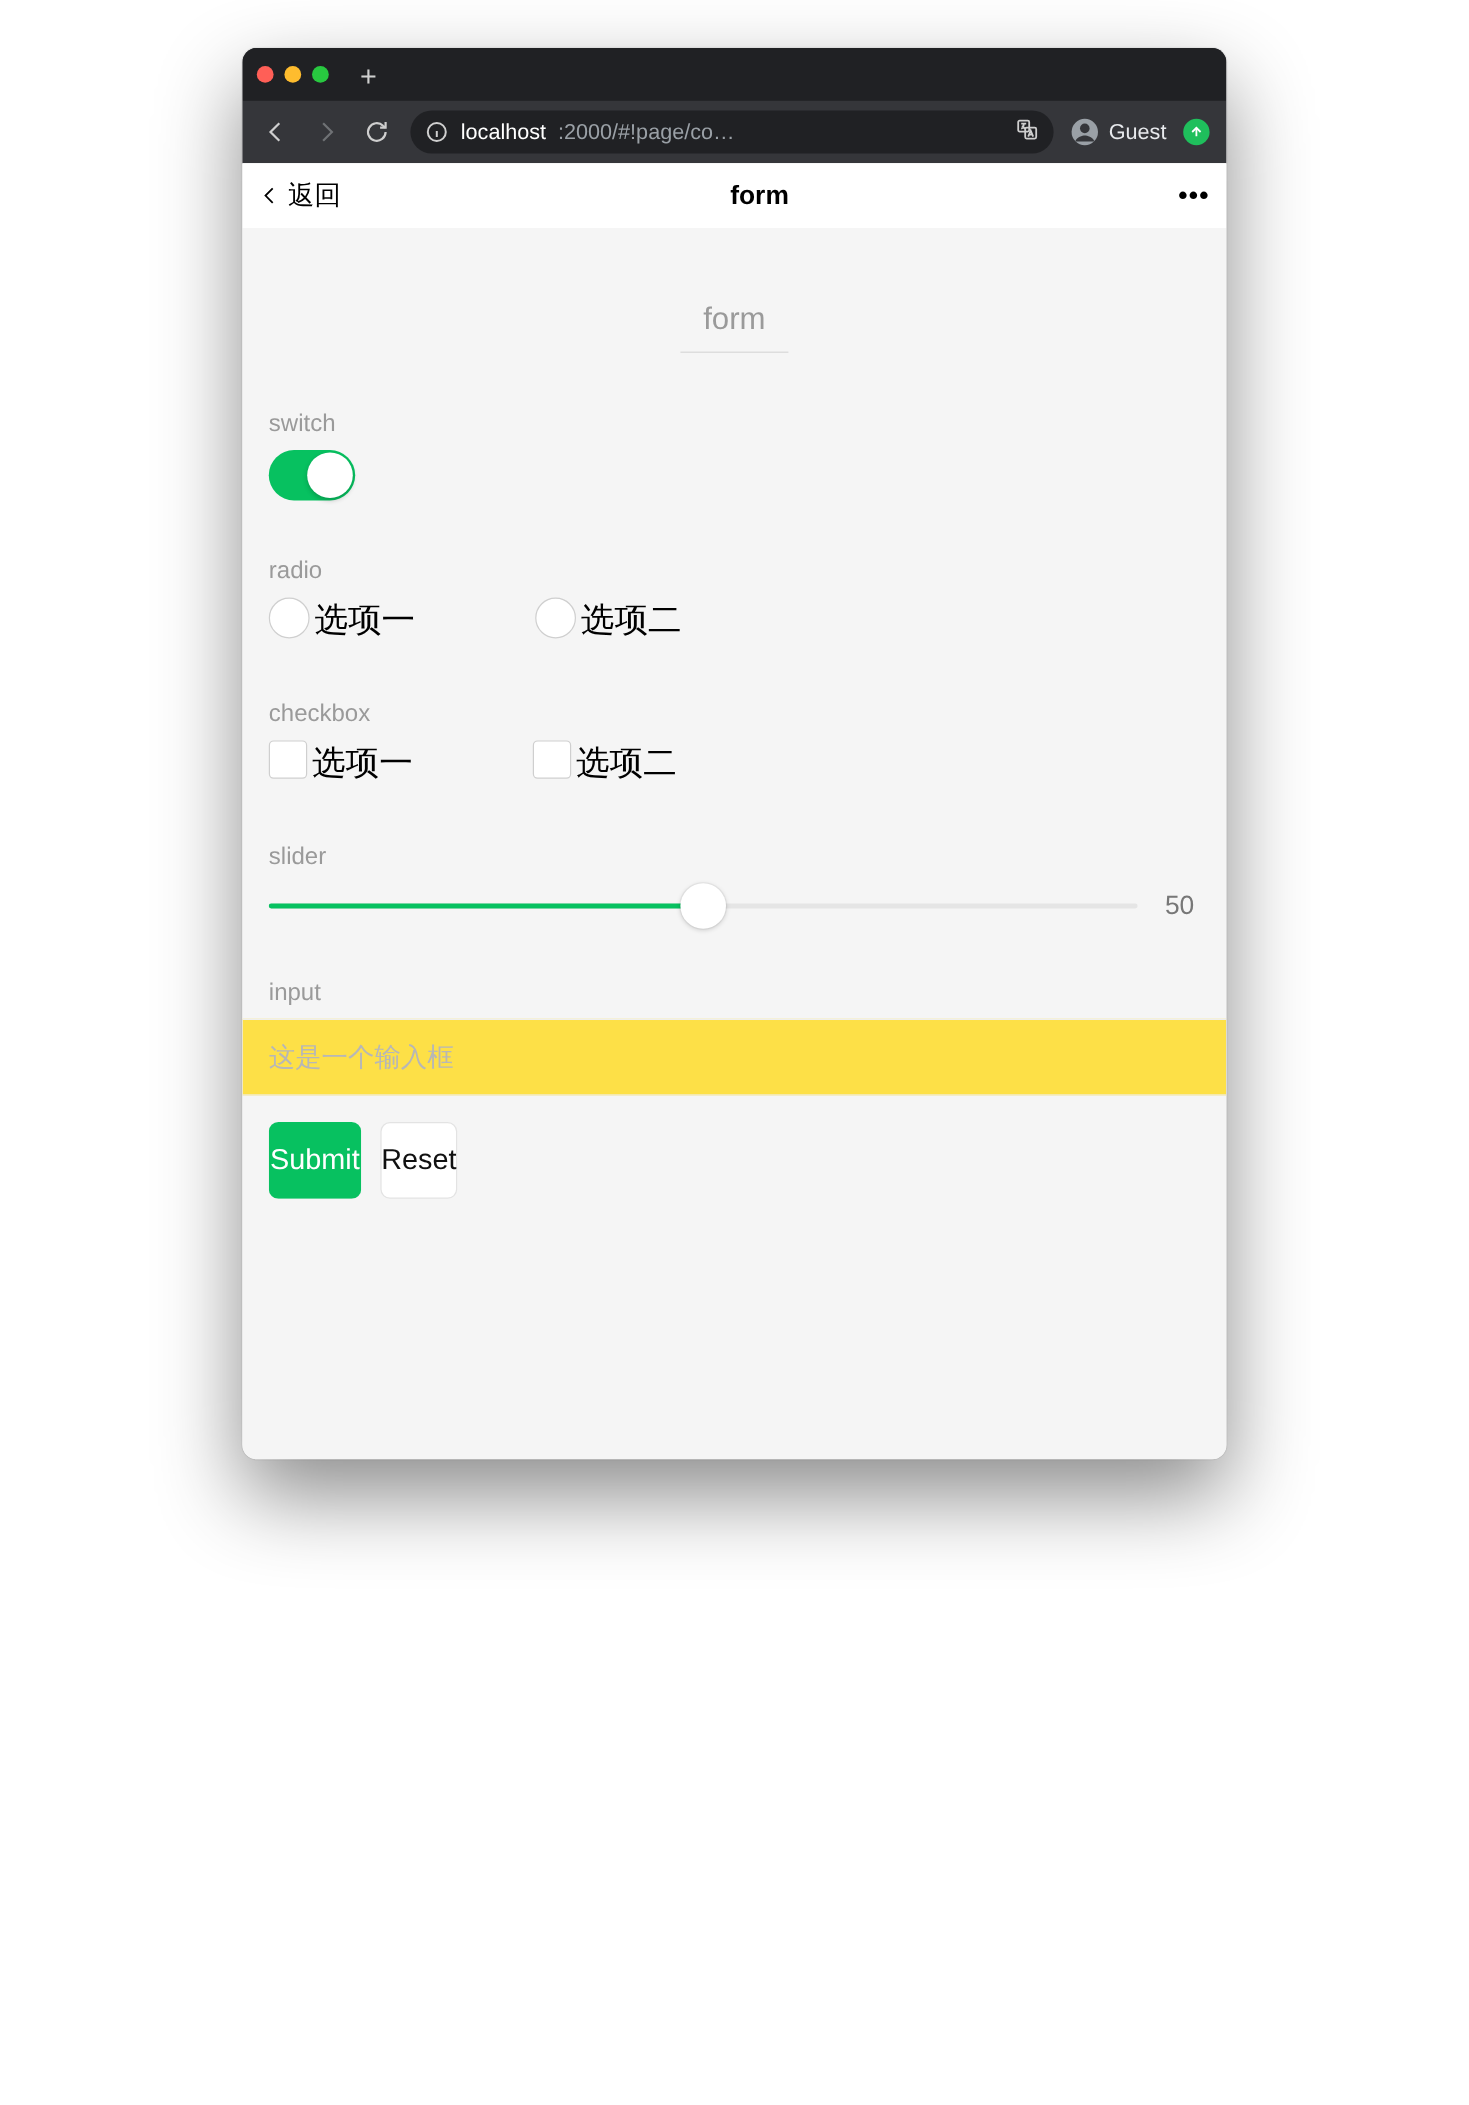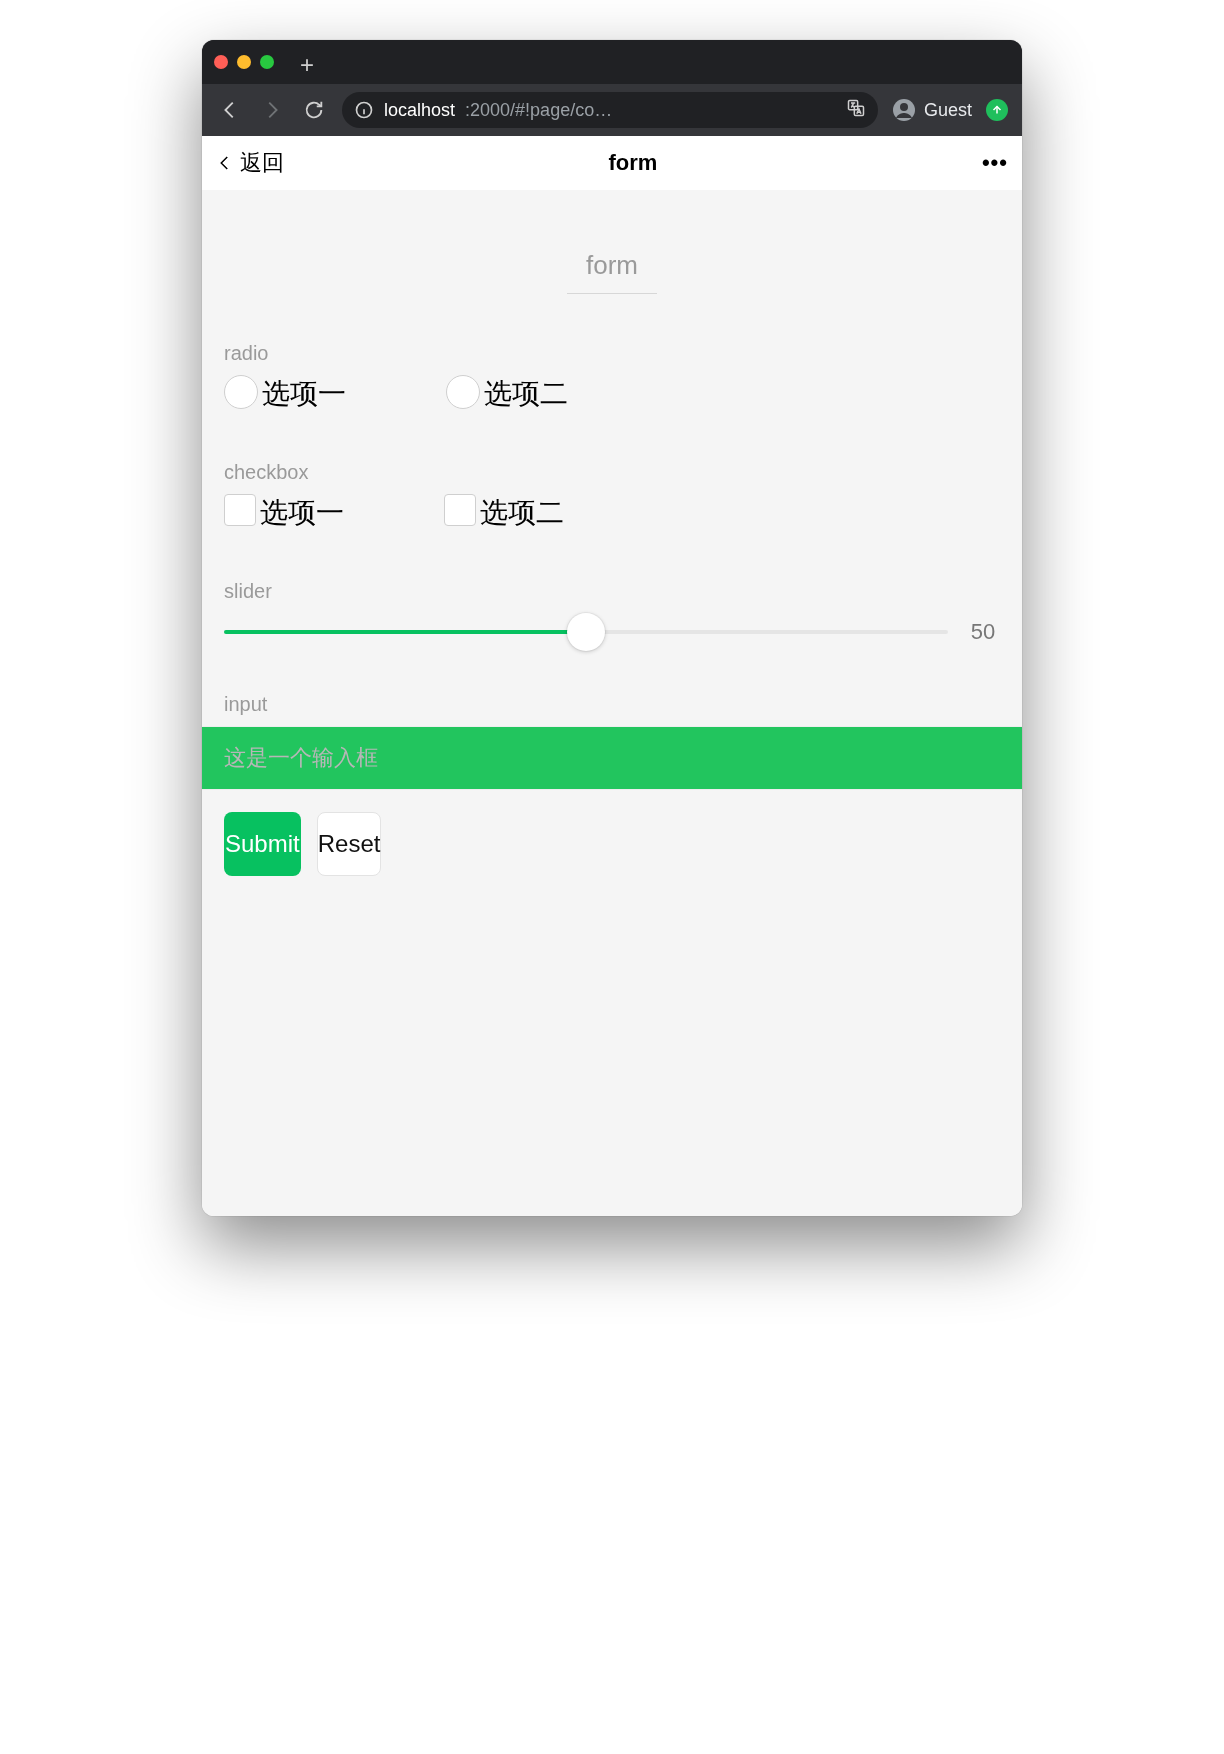--- a/index.html
+++ b/index.html
@@ -263,21 +263,21 @@
   }
   .slider-value {
     color: #777;
     font-size: 22px;
     min-width: 34px;
     text-align: center;
   }
 
   
   .input-wrap {
-    background: #22c55e;
+    background: #fde047;
     border-top: 1px solid #eee;
     border-bottom: 1px solid #eee;
   }
   .input-wrap input {
     width: 100%;
     border: none;
     outline: none;
     font-size: 22px;
     color: #333;
     padding: 18px 22px;
@@ -394,20 +394,26 @@
           </svg>
         <span>返回</span>
       </div>
       <div class="title">form</div>
       <div class="right">•••</div>
     </div>
 
     <div class="hero-title">form</div>
     <div class="hero-underline"></div>
 
+    <div class="section">
+      <div class="section-label">switch</div>
+      <div class="switch">
+        <div class="knob"></div>
+      </div>
+    </div>
 
     <div class="section">
       <div class="section-label">radio</div>
       <div class="options-row">
         <label class="opt">
           <span class="radio-circle"></span>
           <span>选项一</span>
         </label>
         <label class="opt">
           <span class="radio-circle"></span>

